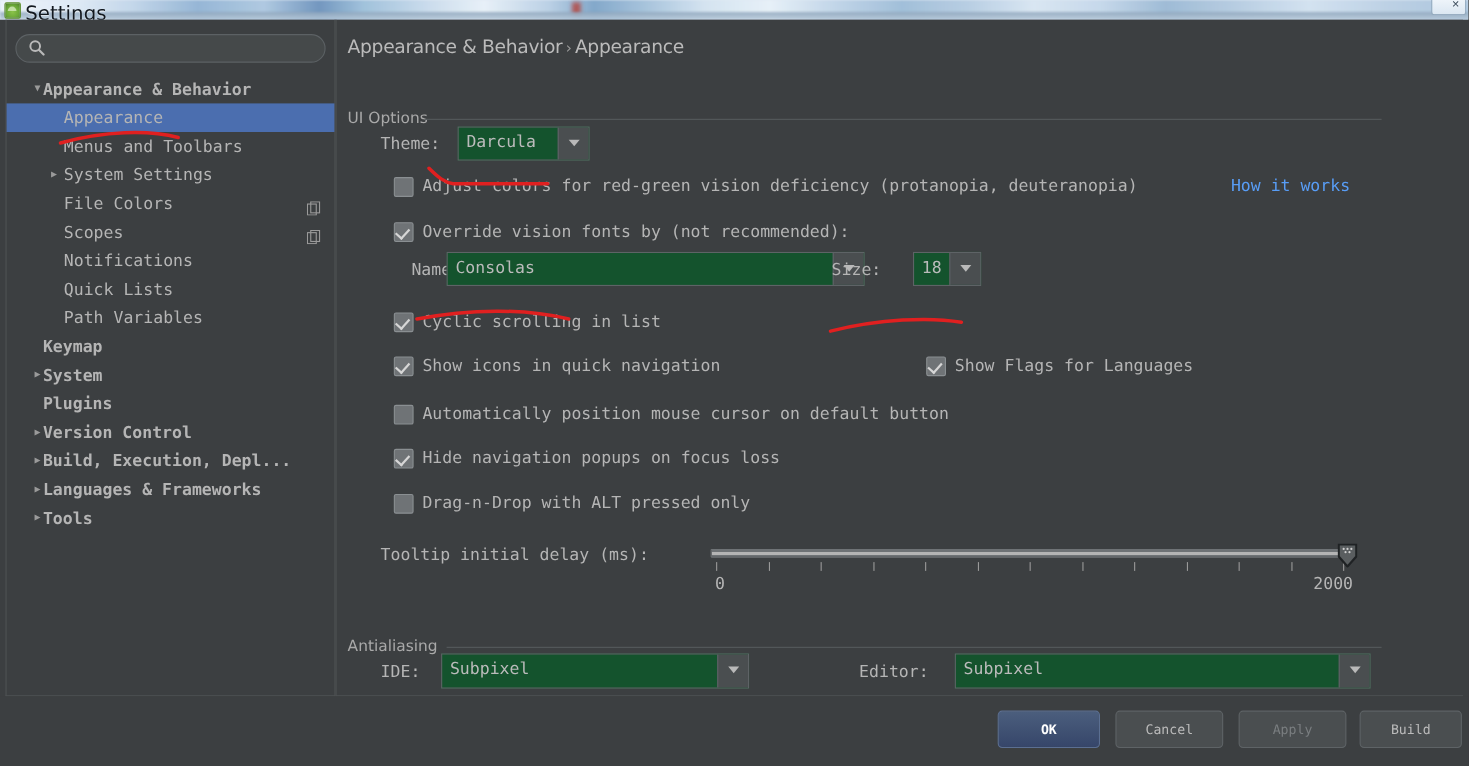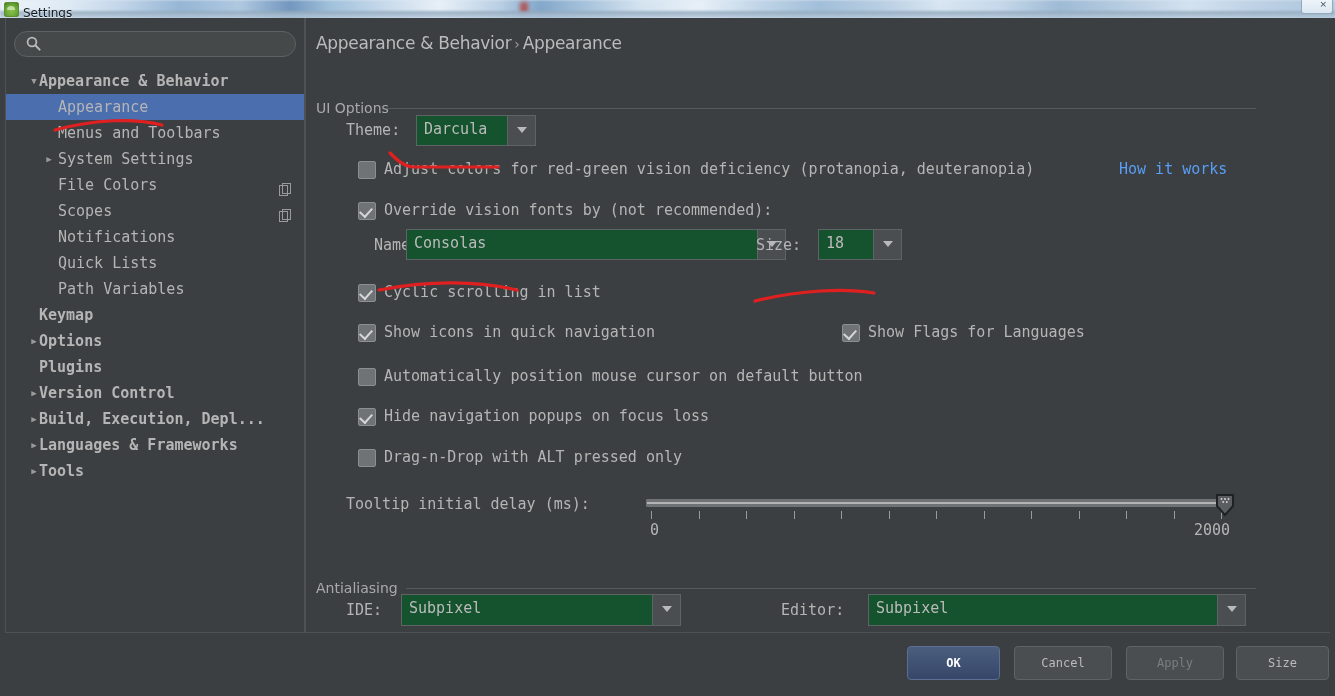--- a/index.html
+++ b/index.html
@@ -32,21 +32,21 @@
   .tb-red{position:absolute;left:520px;top:2px;width:8px;height:12px;background:#b4413a;filter:blur(2px);opacity:.8;}
   .tb-dark{position:absolute;left:0;top:11px;width:1335px;height:7px;background:linear-gradient(180deg,#8fa6ba,#b9cbdc);filter:blur(1px);opacity:.85;}
   .tb-icon{
     position:absolute;left:4px;top:2px;width:13px;height:13px;border-radius:2px;
     background:radial-gradient(circle at 50% 60%,#8bc34a 0%,#68a637 60%,#4d7d28 100%);
     border:1px solid #5d8f2d;z-index:3;
   }
   .tb-icon:after{content:"";position:absolute;left:2px;top:3px;width:8px;height:4px;border-radius:4px 4px 0 0;background:#e8f5d8;opacity:.65;}
   .tb-title{
     position:absolute;left:23px;top:4px;height:18px;line-height:18px;z-index:3;
-    font-family:"DejaVu Sans","Liberation Sans",sans-serif;font-size:12px;color:#12181f;
+    font-family:"DejaVu Sans","Liberation Sans",sans-serif;font-size:18px;color:#12181f;
     text-shadow:0 1px 1px rgba(255,255,255,.7);
   }
   .tb-close{
     position:absolute;right:2px;top:-3px;width:30px;height:16px;z-index:3;
     border:1px solid #93a9bd;border-top:none;border-radius:0 0 3px 3px;
     background:linear-gradient(180deg,#f2f7fb,#dbe7f2);
   }
   .tb-close .x{position:absolute;right:5px;top:2px;font-size:9px;color:#3a4a5a;font-family:"DejaVu Sans",sans-serif;}
 
   
@@ -222,21 +222,21 @@
           <div class="titem lvl1">
             <span class="arw"></span>
             <span class="lbl">Path Variables</span>
           </div>
           <div class="titem lvl0">
             <span class="arw"></span>
             <span class="lbl">Keymap</span>
           </div>
           <div class="titem lvl0">
             <span class="arw">▶</span>
-            <span class="lbl">Options</span>
+            <span class="lbl">System</span>
           </div>
           <div class="titem lvl0">
             <span class="arw"></span>
             <span class="lbl">Plugins</span>
           </div>
           <div class="titem lvl0">
             <span class="arw">▶</span>
             <span class="lbl">Version Control</span>
           </div>
           <div class="titem lvl0">
@@ -281,21 +281,21 @@
         <span class="cb on" id="cb-override"></span>
         <span class="cbtxt">Override vision fonts by (not recommended):</span>
       </div>
 
       <span class="lbl" style="left:68px;top:218px;">Name:</span>
       <div class="field" style="left:100px;top:211px;width:380px;height:31px;">
         <span class="val">Consolas</span>
         <span class="arrowbtn" style="height:29px;width:28px;"></span>
       </div>
       <span class="lbl" style="left:450px;top:218px;">Size:</span>
-      <div class="field" style="left:512px;top:211px;width:84px;height:31px;text-align:center;">
+      <div class="field" style="left:524px;top:211px;width:62px;height:31px;text-align:center;">
         <span class="val">18</span>
         <span class="arrowbtn" style="height:29px;width:28px;"></span>
       </div>
 
       <div class="cbrow" style="left:52px;top:266px;">
         <span class="cb on"></span>
         <span class="cbtxt">Cyclic scrolling in list</span>
       </div>
 
       <div class="cbrow" style="left:52px;top:306px;">
@@ -356,21 +356,21 @@
       <div class="field" style="left:562px;top:576px;width:378px;height:32px;">
         <span class="val">Subpixel</span>
         <span class="arrowbtn" style="height:30px;width:28px;"></span>
       </div>
     </div>
 
     <div class="btnbar">
       <div class="btn primary" style="left:907px;width:93px;">OK</div>
       <div class="btn" style="left:1014px;width:98px;">Cancel</div>
       <div class="btn disabled" style="left:1126px;width:98px;">Apply</div>
-      <div class="btn" style="left:1236px;width:93px;">Size</div>
+      <div class="btn" style="left:1236px;width:93px;">Build</div>
     </div>
 
     <div class="annot" style="left:0;top:0;width:1335px;height:678px;">
       <svg width="1335" height="678" viewBox="0 0 1335 678">
         <g fill="none" stroke="#e02020" stroke-width="3.2" stroke-linecap="round">
           <path d="M55 112 C 95 101, 135 100, 162 107"></path>
           <path d="M390 135 C 398 143, 404 148, 412 149 L 498 149"></path>
           <path d="M379 272 C 430 262, 480 263, 517 272"></path>
           <path d="M755 283 C 800 272, 845 270, 874 275"></path>
         </g>

